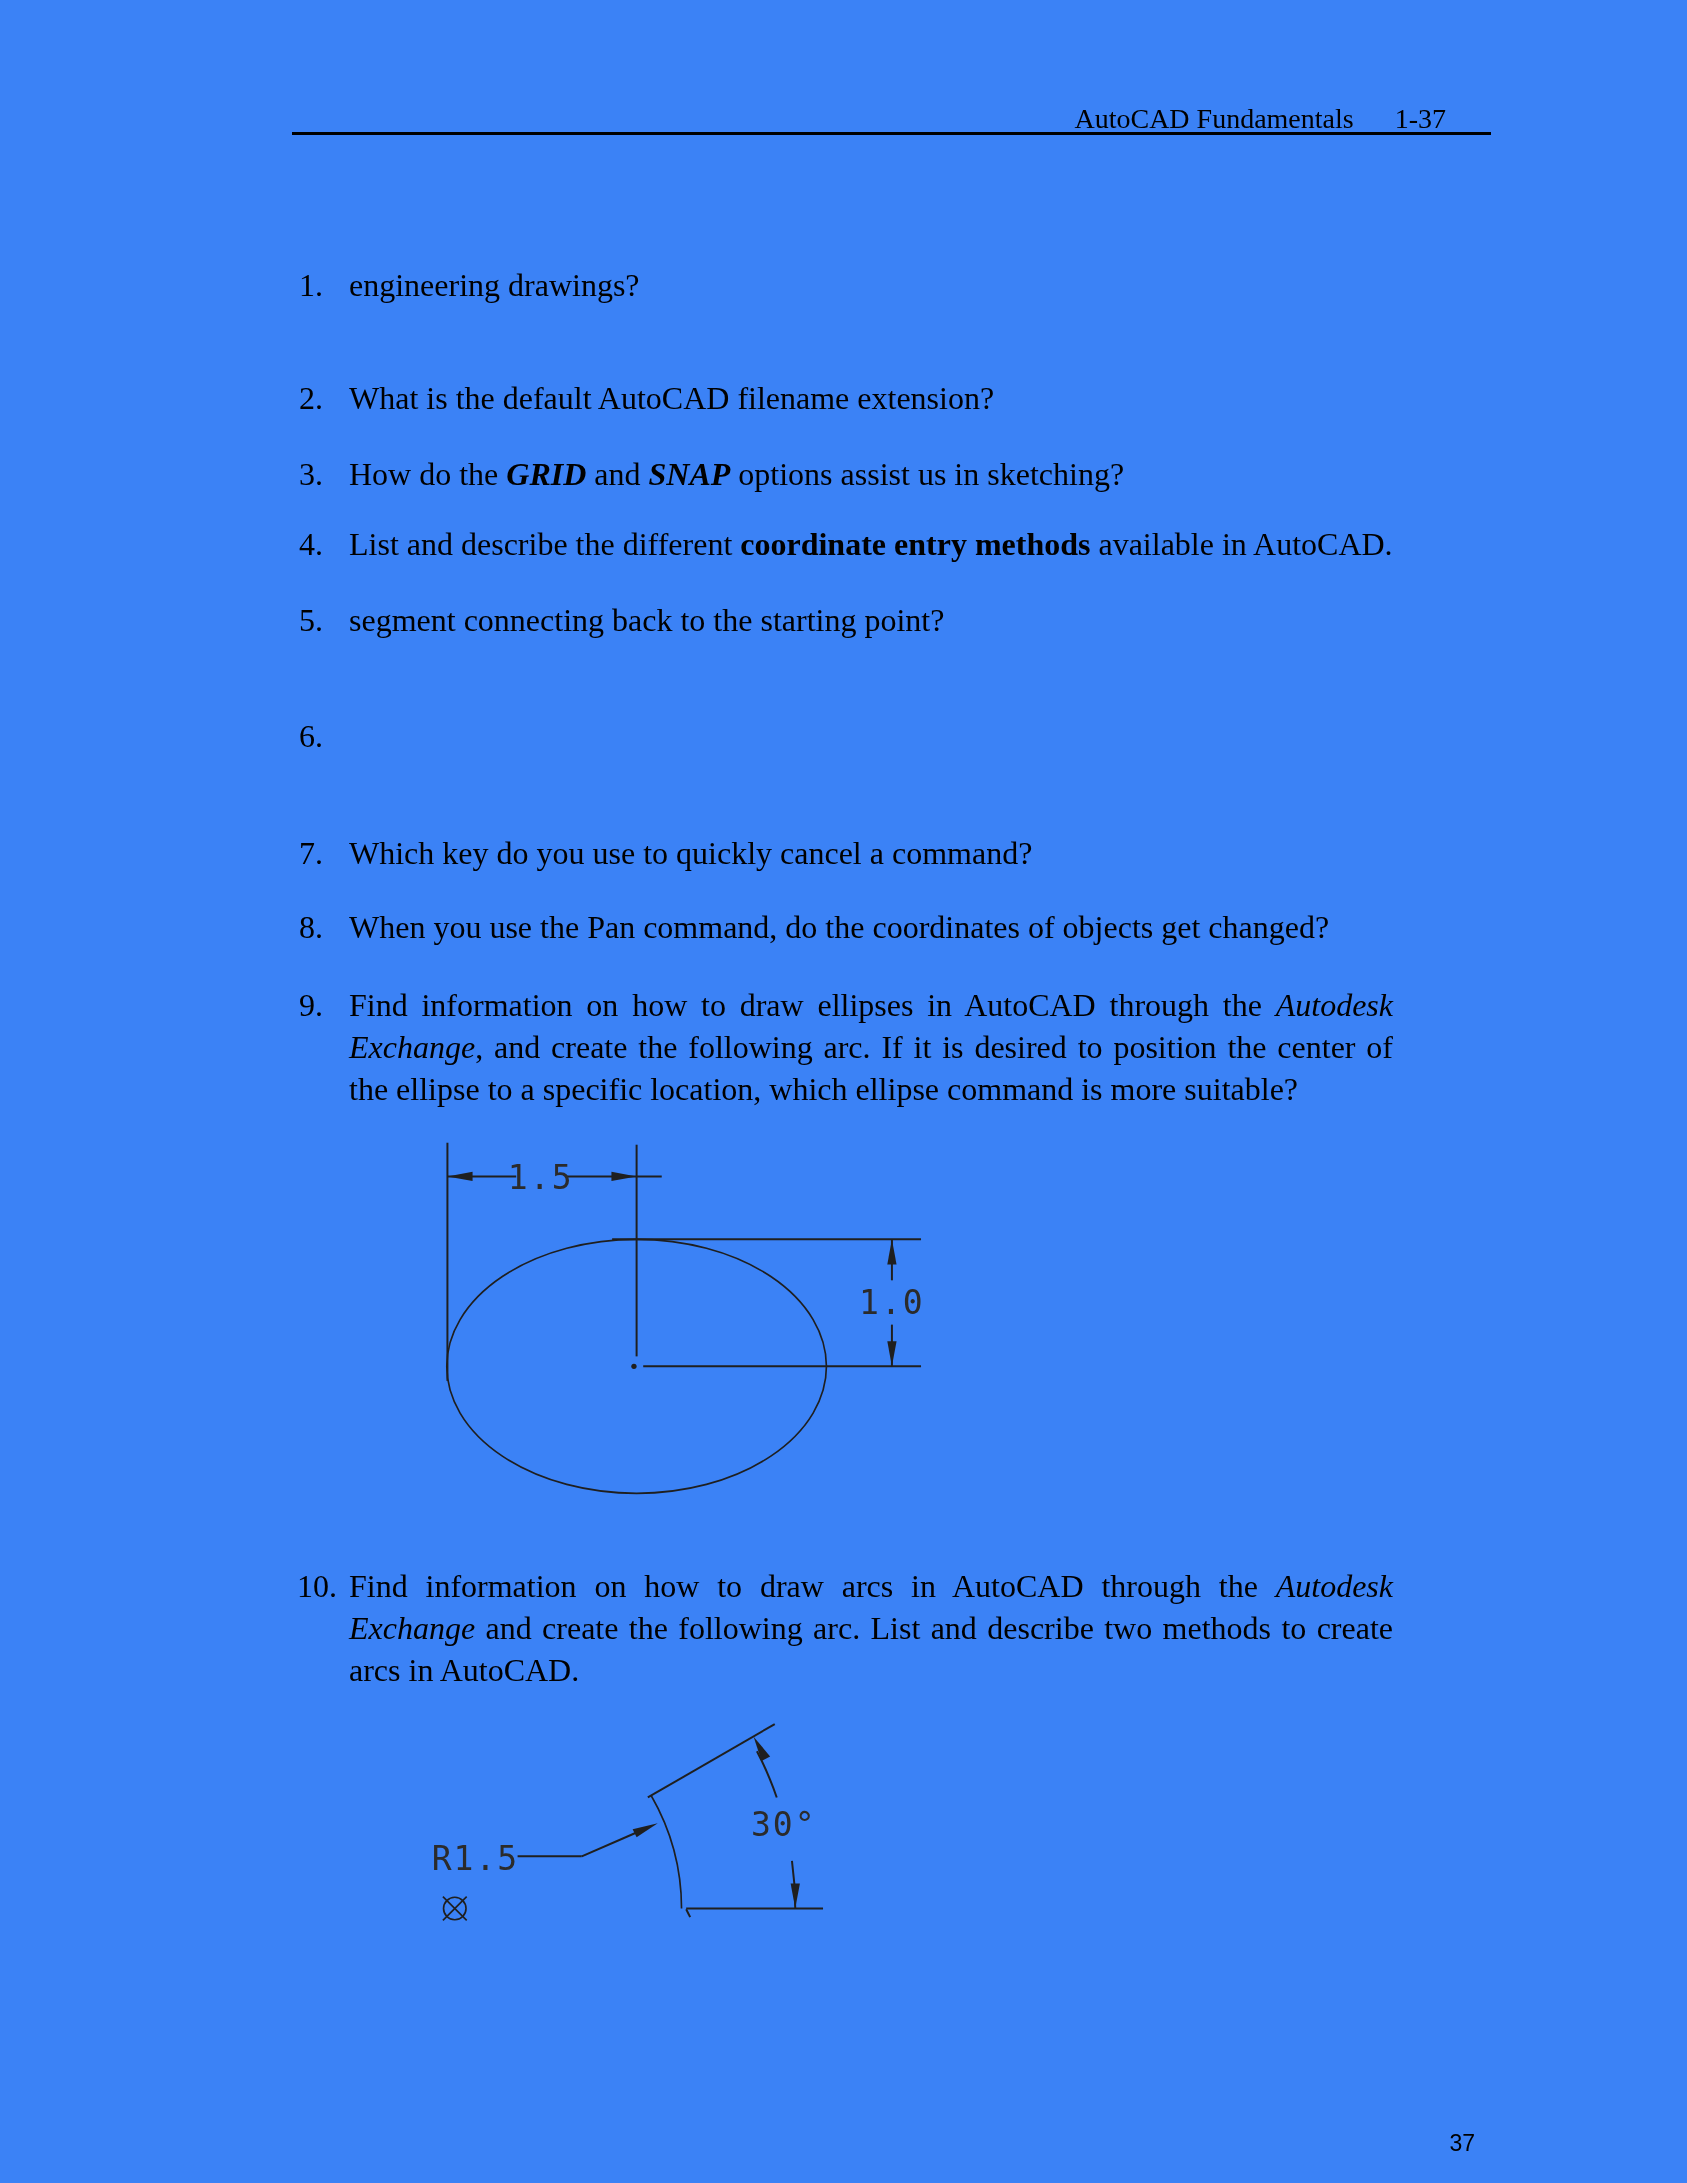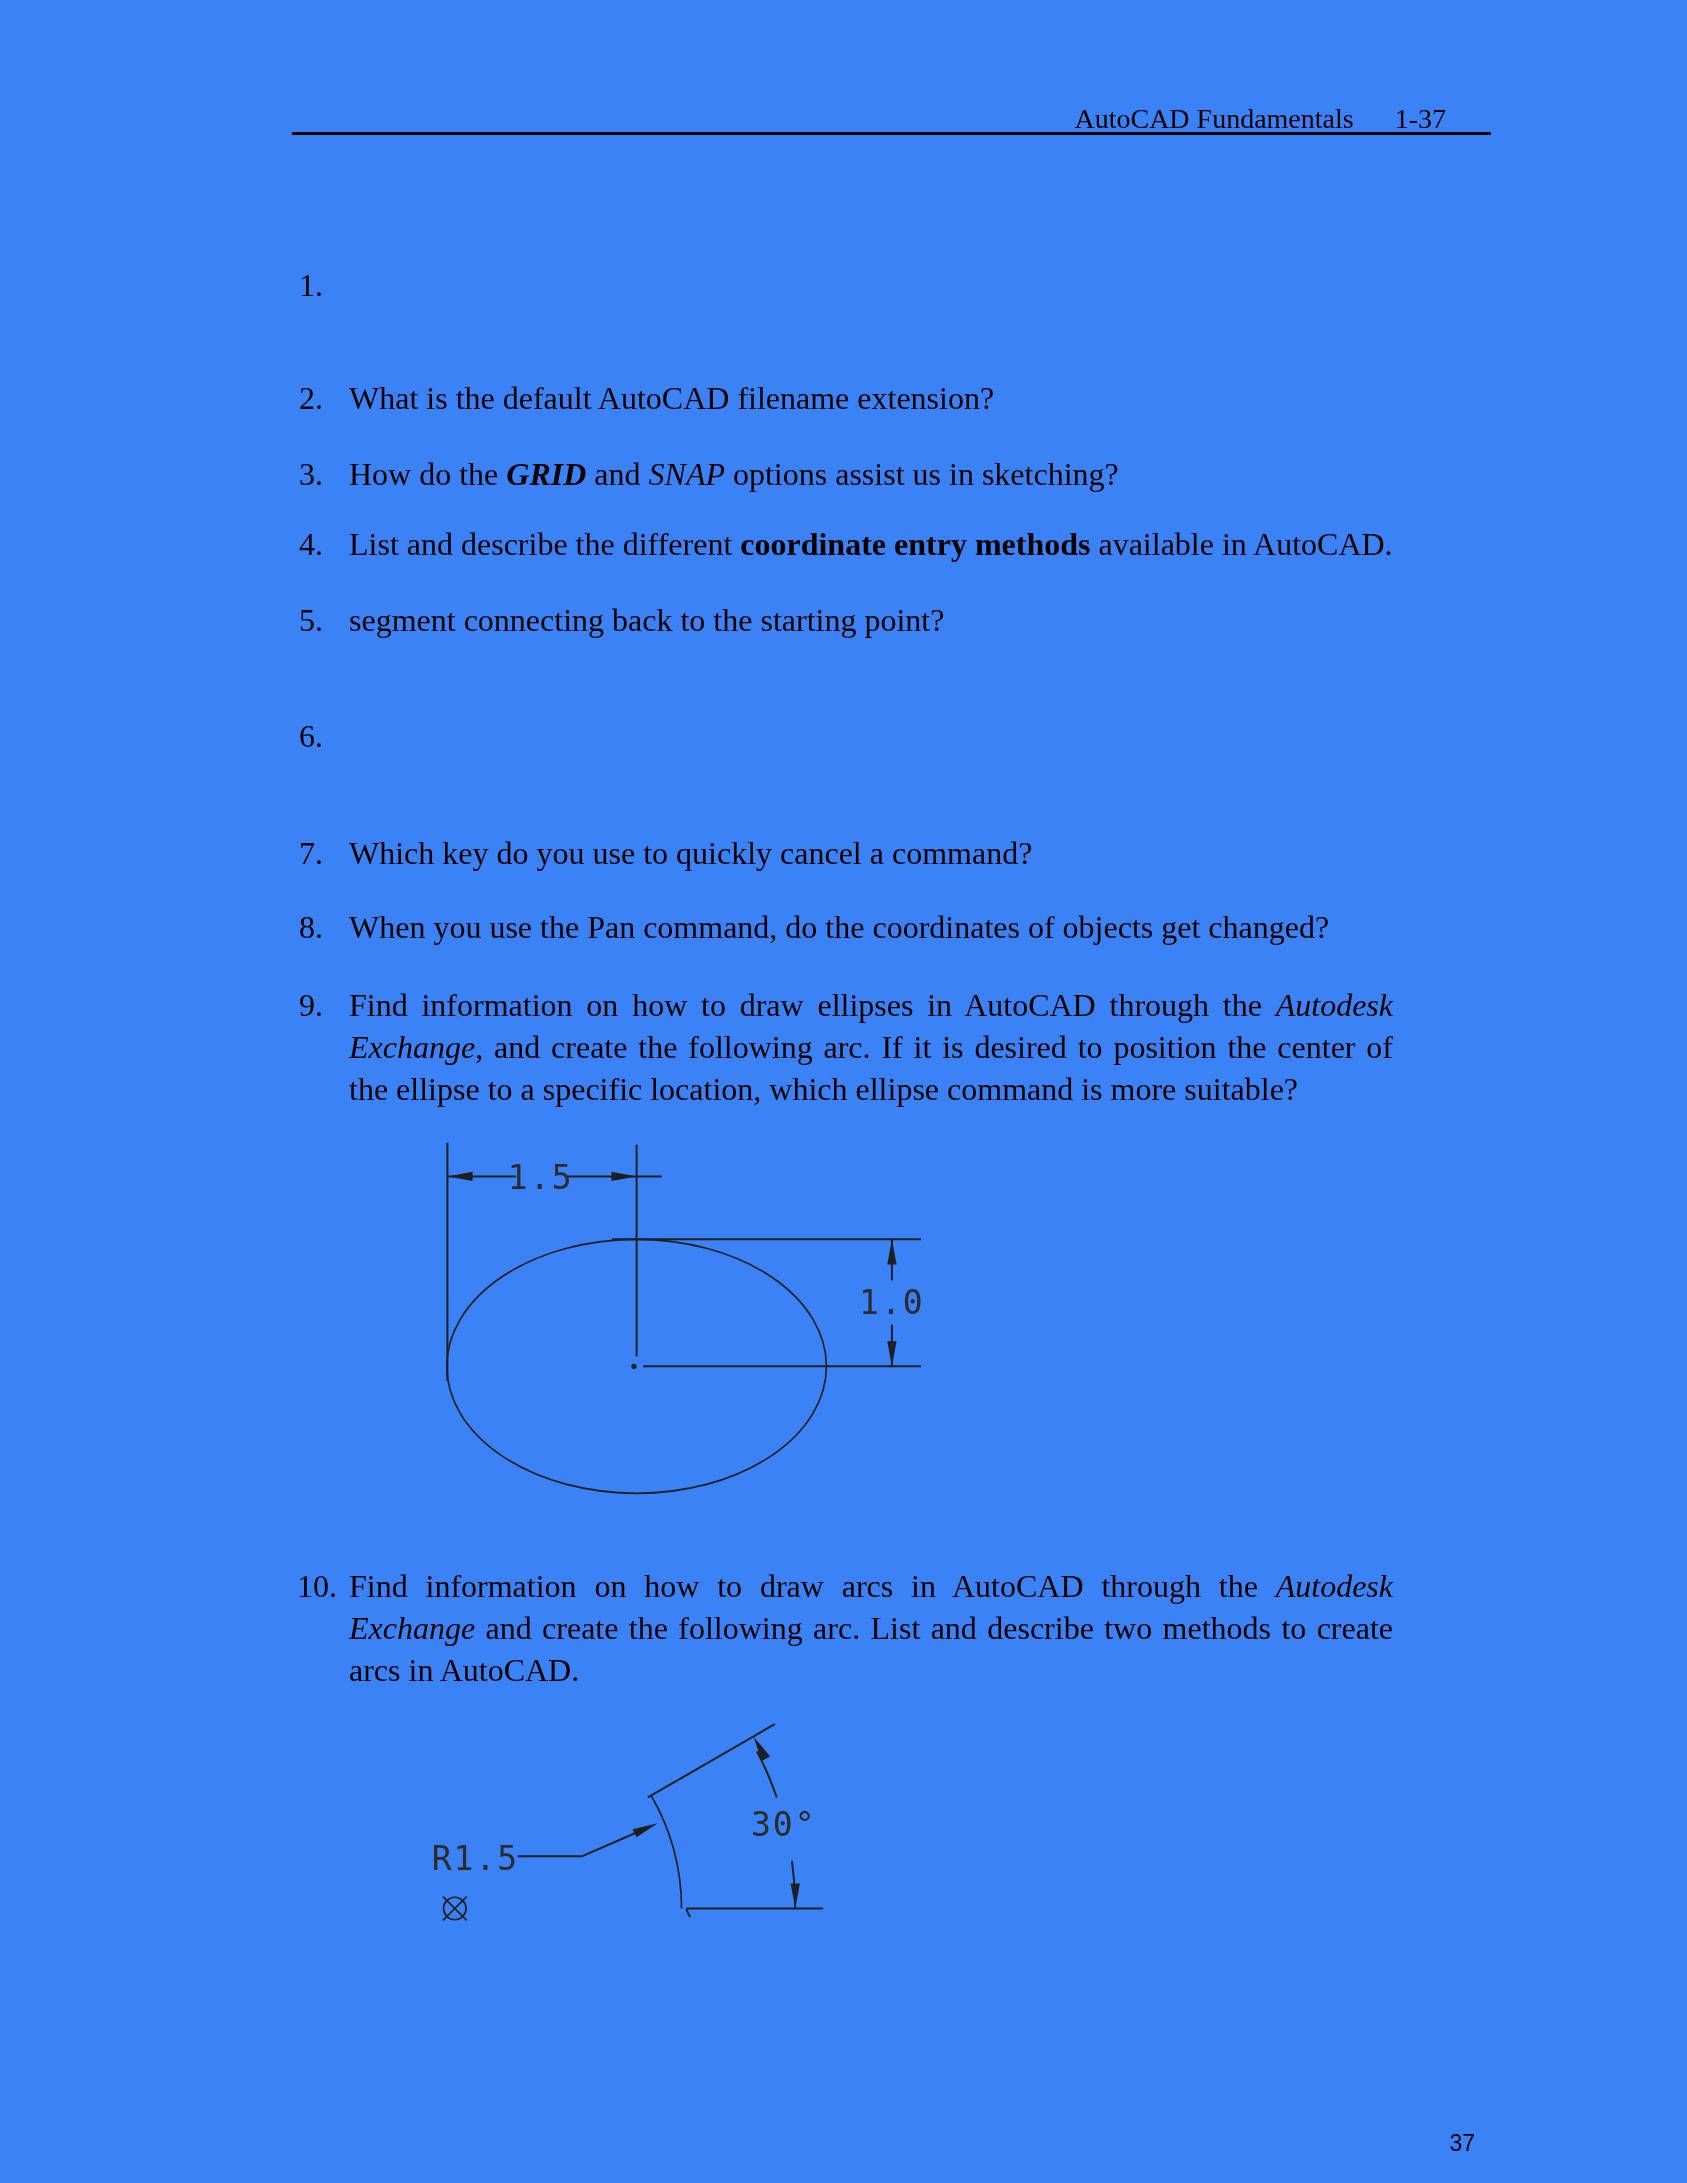--- a/index.html
+++ b/index.html
@@ -46,28 +46,29 @@
 
   <div class="header">
     <span class="book">AutoCAD Fundamentals</span><span>1-37</span>
   </div>
   <div class="rule"></div>
 
 
   <div id="questions-root">
       <div class="question" style="top: 264px;">
         <span class="qnum" style="left: -50px;">1.</span>
+        <div class="qline"><span>engineering drawings?</span></div>
       </div>
       <div class="question" style="top: 377px;">
         <span class="qnum" style="left: -50px;">2.</span>
         <div class="qline"><span>What is the default AutoCAD filename extension?</span></div>
       </div>
       <div class="question" style="top: 453px;">
         <span class="qnum" style="left: -50px;">3.</span>
-        <div class="qline"><span>How do the </span><span style="font-weight: bold; font-style: italic;">GRID</span><span> and </span><span style="font-weight: normal; font-style: italic;">SNAP</span><span> options assist us in sketching?</span></div>
+        <div class="qline"><span>How do the </span><span style="font-weight: bold; font-style: italic;">GRID</span><span> and </span><span style="font-weight: bold; font-style: italic;">SNAP</span><span> options assist us in sketching?</span></div>
       </div>
       <div class="question" style="top: 523px;">
         <span class="qnum" style="left: -50px;">4.</span>
         <div class="qline"><span>List and describe the different </span><span style="font-weight: bold;">coordinate entry methods</span><span> available in AutoCAD.</span></div>
       </div>
       <div class="question" style="top: 599px;">
         <span class="qnum" style="left: -50px;">5.</span>
         <div class="qline"><span>segment connecting back to the starting point?</span></div>
       </div>
       <div class="question" style="top: 715px;">

